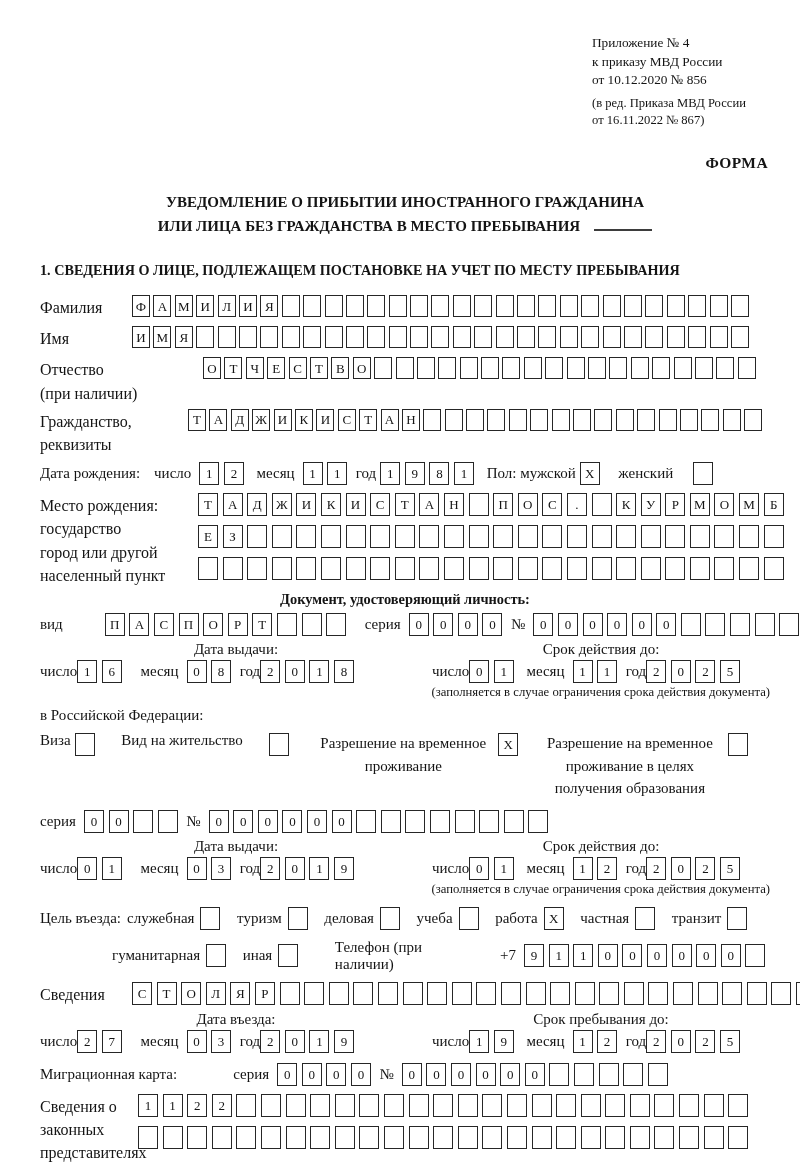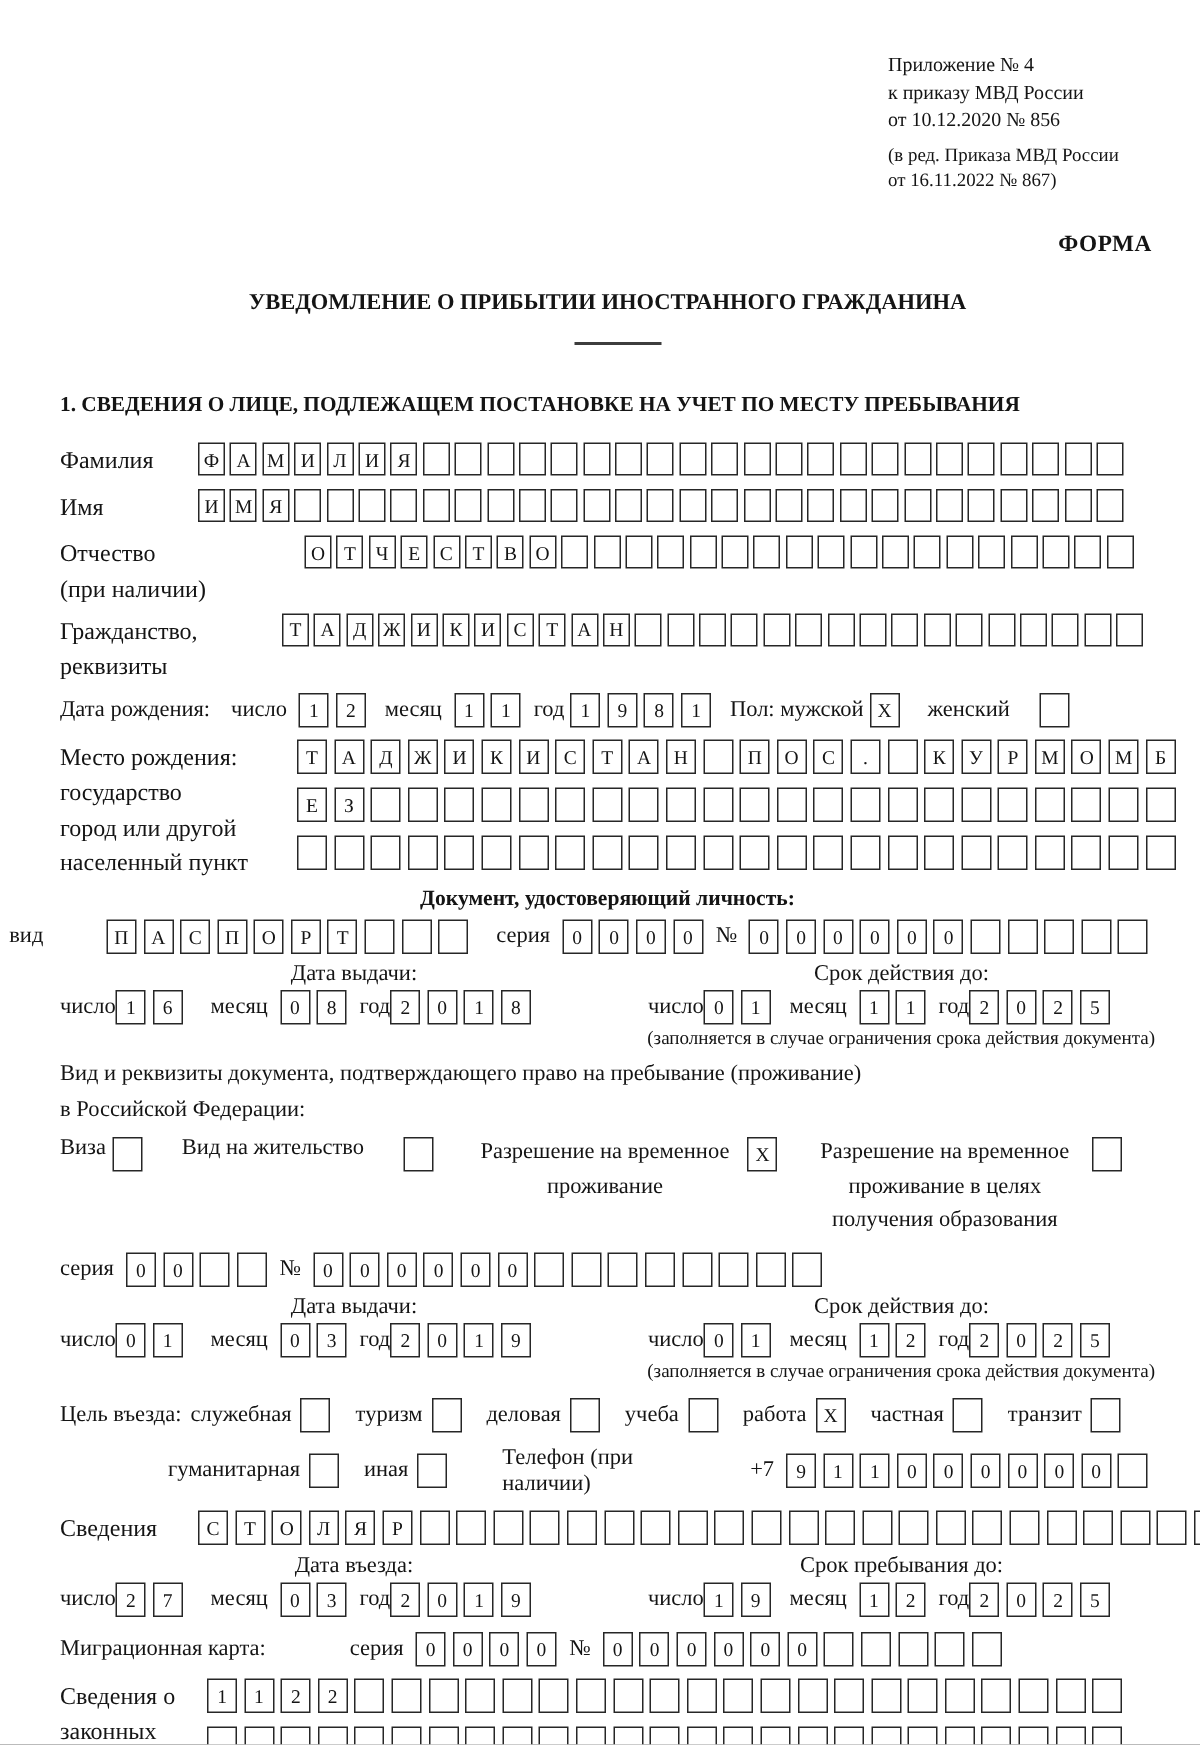--- a/index.html
+++ b/index.html
@@ -72,21 +72,21 @@
       <div>(в ред. Приказа МВД России</div>
       <div>от 16.11.2022 № 867)</div>
     </div>
   </div>
 
   <div class="forma">ФОРМА</div>
 
   <div class="title">
     <div>УВЕДОМЛЕНИЕ О ПРИБЫТИИ ИНОСТРАННОГО ГРАЖДАНИНА</div>
     <div>
-      <span class="blank-line"></span>
+      <span>ИЛИ ЛИЦА БЕЗ ГРАЖДАНСТВА В МЕСТО ПРЕБЫВАНИЯ</span><span class="blank-line"></span>
     </div>
   </div>
 
   <div class="sec">1. СВЕДЕНИЯ О ЛИЦЕ, ПОДЛЕЖАЩЕМ ПОСТАНОВКЕ НА УЧЕТ ПО МЕСТУ ПРЕБЫВАНИЯ</div>
 
   <div class="row" style="margin-top:16px;">
     <span class="lbl w-name">Фамилия</span>
     <span class="cells">
         <span class="cell filled">Ф</span>
         <span class="cell filled">А</span>
@@ -349,21 +349,21 @@
           <span class="cell"></span>
           <span class="cell"></span>
           <span class="cell"></span>
           <span class="cell"></span>
         </span>
     </span>
   </div>
 
   <div class="center-head" style="margin-top:2px;text-align:center;">Документ, удостоверяющий личность:</div>
 
-  <div class="inline-row" style="margin-top:5px;justify-content:flex-end;">
+  <div class="inline-row" style="margin-top:5px;">
     <span class="t">вид</span>
       <span class="gap28"></span>
       <span class="gap14"></span>
     <span class="cells big">
         <span class="cell filled">П</span>
         <span class="cell filled">А</span>
         <span class="cell filled">С</span>
         <span class="cell filled">П</span>
         <span class="cell filled">О</span>
         <span class="cell filled">Р</span>
@@ -446,21 +446,20 @@
             <span class="cell filled">2</span>
             <span class="cell filled">0</span>
             <span class="cell filled">2</span>
             <span class="cell filled">5</span>
           </span>
       </div>
     </div>
   </div>
   <div class="note">(заполняется в случае ограничения срока действия документа)</div>
 
-  <div class="small-plain" style="margin-top:8px;">Вид и реквизиты документа, подтверждающего право на пребывание (проживание)</div>
   <div class="small-plain" style="margin-top:7px;">в Российской Федерации:</div>
 
   <div class="opts">
     <div class="opt">
       <span class="onm">Виза</span>
       <span class="cells big" style="margin-left:4px;">
           <span class="cell"></span>
         </span>
     </div>
     <div class="opt" style="margin-left:22px;">

